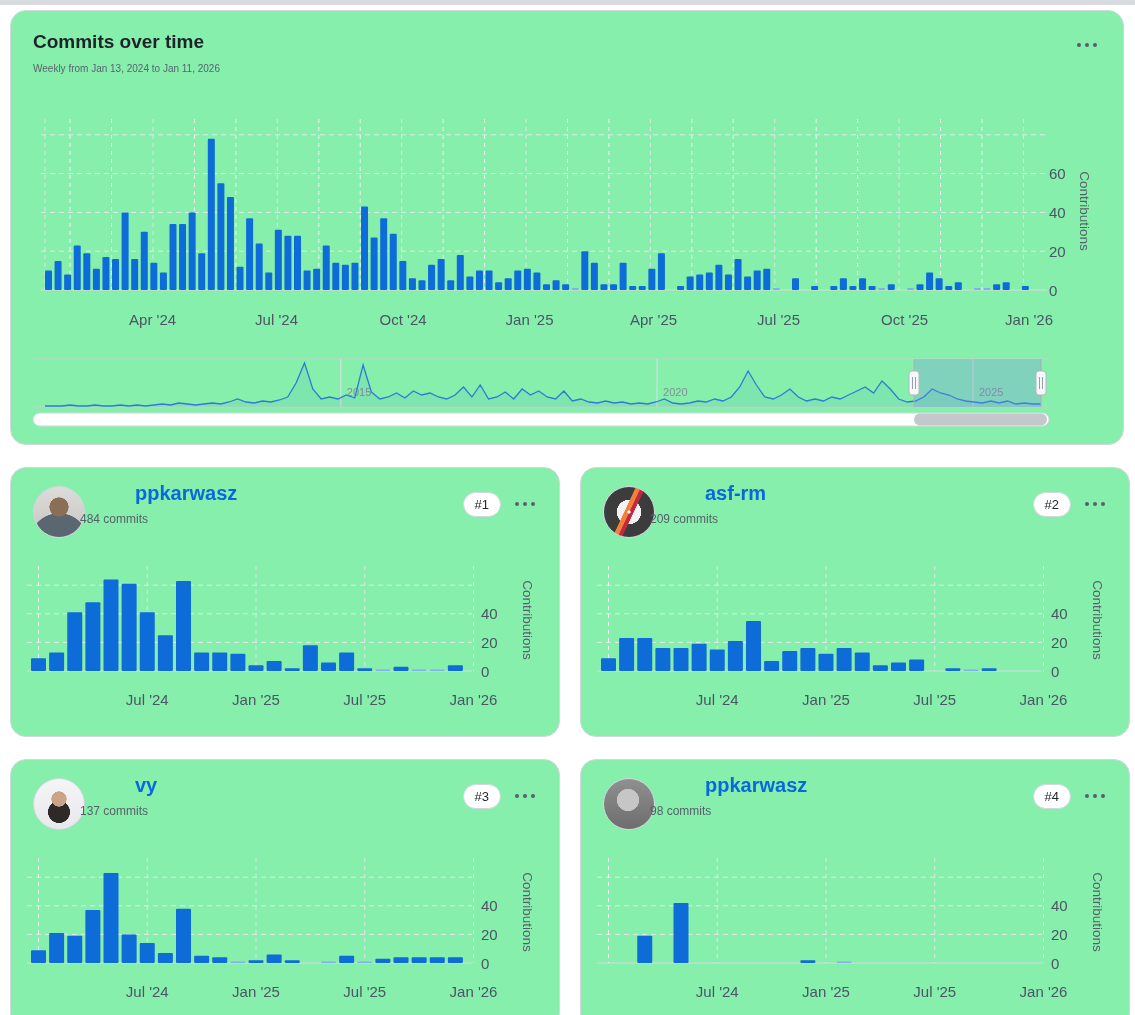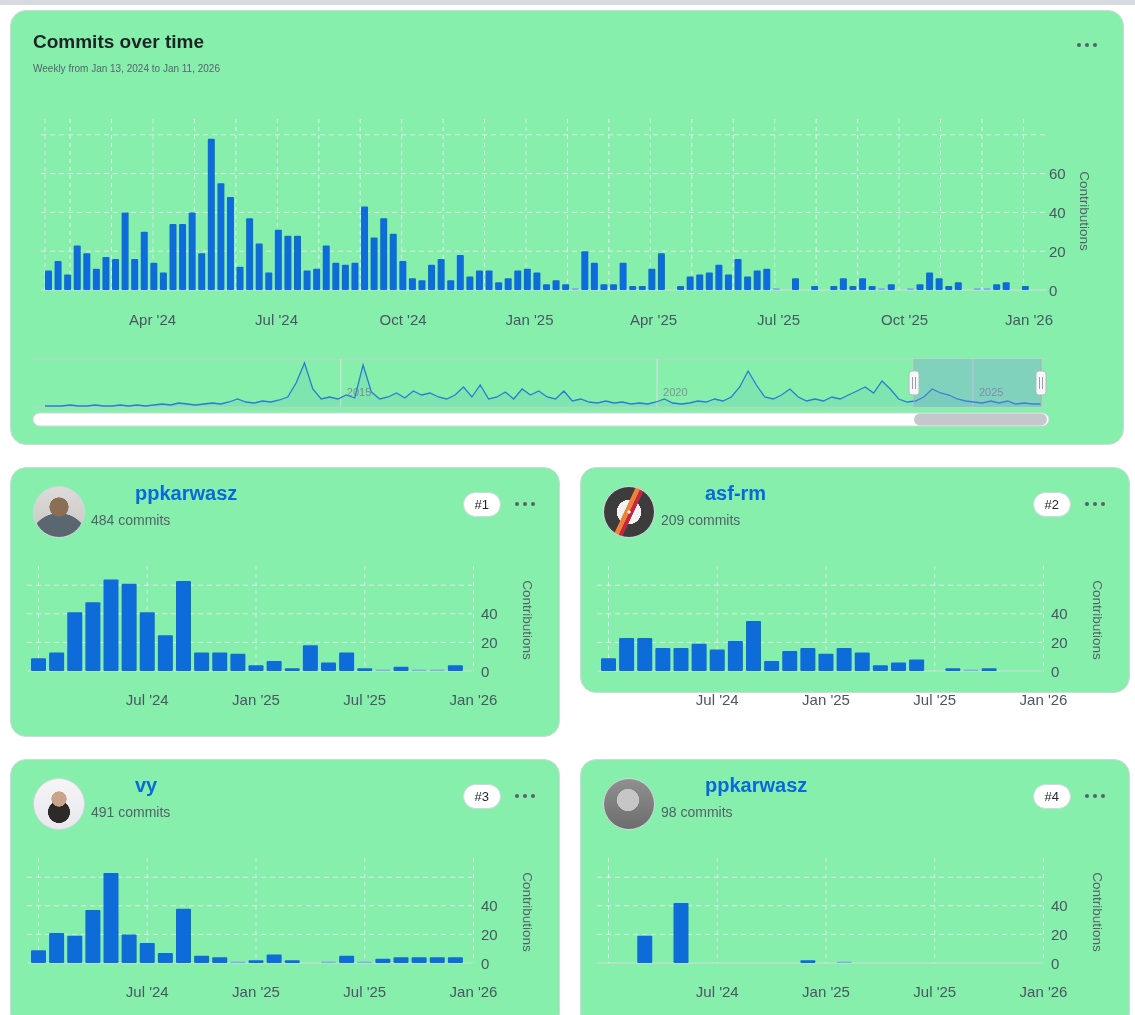--- a/index.html
+++ b/index.html
@@ -9,21 +9,21 @@
     -webkit-font-smoothing:antialiased;
   }
   .top-strip{position:absolute;left:0;top:0;width:1135px;height:5px;background:#d7dade;}
   .card{
     position:absolute;background:#86efac;border:1px solid #d0d7de;border-radius:16px;
     box-sizing:border-box;
     padding-left:28px;
   }
   #main-card{left:10px;top:10px;width:1114px;height:435px;}
   #card-0{left:10px;top:467px;width:550px;height:270px;}
-  #card-1{left:580px;top:467px;width:550px;height:226px;}
+  #card-1{left:580px;top:467px;width:550px;height:270px;}
   #card-2{left:10px;top:759px;width:550px;height:270px;}
   #card-3{left:580px;top:759px;width:550px;height:270px;}
 
   .main-title{position:absolute;left:22px;top:20px;font-size:19px;font-weight:bold;color:#1f2328;}
   .main-subtitle{position:absolute;left:22px;top:52px;font-size:10px;color:#59636e;}
 
   .dots{position:absolute;display:flex;gap:4px;align-items:center;cursor:pointer;padding:4px;}
   .dots i{width:4px;height:4px;border-radius:50%;background:#57606a;display:block;}
   #main-card .dots{right:22px;top:28px;}
   .cc .dots{right:20px;top:30px;}
@@ -42,21 +42,21 @@
     linear-gradient(115deg, rgba(0,0,0,0) 43%, #f0813a 44% 50%, #c2283e 51% 56%, rgba(0,0,0,0) 57%),
     radial-gradient(circle at 50% 50%, #f2f2f2 0 34%, #3c3c3c 35% 100%);}
   .av3{background:
     radial-gradient(circle at 50% 40%, #c9a489 0 19%, rgba(0,0,0,0) 20%),
     radial-gradient(circle at 50% 66%, #2e2a28 0 26%, rgba(0,0,0,0) 27%),
     linear-gradient(#f5f5f7,#e8e8ed);}
   .av4{background:
     radial-gradient(circle at 48% 42%, #c6c6c6 0 28%, rgba(0,0,0,0) 29%),
     linear-gradient(#909090,#6d6d6d);}
   .c-name{position:absolute;left:96px;top:14px;font-size:20px;font-weight:bold;color:#0969da;text-decoration:none;cursor:pointer;margin-left:28px;}
-  .c-commits{position:absolute;left:80px;top:44px;font-size:14px;color:#57606a;}
+  .c-commits{position:absolute;left:69px;top:44px;font-size:12px;color:#57606a;}
   .rank-badge{position:absolute;right:58px;top:24px;border:1px solid #d0d7de;border-radius:999px;
     padding:4px 11px;font-size:13px;color:#24292f;background:#fff;}
 </style>
 </head>
 <body>
 
 <div class="top-strip"></div>
 
 <div class="card" id="main-card">
   <div class="main-title">Commits over time</div>
@@ -337,21 +337,21 @@
       <text x="136.25" y="237" font-size="15" fill="#4b5563" text-anchor="middle">Jul '24</text>
       <text x="245" y="237" font-size="15" fill="#4b5563" text-anchor="middle">Jan '25</text>
       <text x="353.75" y="237" font-size="15" fill="#4b5563" text-anchor="middle">Jul '25</text>
       <text x="462.5" y="237" font-size="15" fill="#4b5563" text-anchor="middle">Jan '26</text>
     </svg>
 </div>
 
 <div class="card cc" id="card-2">
   <div class="avatar av3"></div>
   <a class="c-name">vy</a>
-  <div class="c-commits">491 commits</div>
+  <div class="c-commits">137 commits</div>
   <div class="rank-badge">#3</div>
   <div class="dots">
       <i></i>
       <i></i>
       <i></i>
     </div>
   <svg class="chart-svg" width="548" height="268">
       <line x1="16" x2="461" y1="203" y2="203" stroke="#d7dadd" stroke-width="1" stroke-dasharray="none"></line>
       <line x1="16" x2="461" y1="174.4" y2="174.4" stroke="#e5e8ec" stroke-width="1" stroke-dasharray="5,4"></line>
       <line x1="16" x2="461" y1="145.8" y2="145.8" stroke="#e5e8ec" stroke-width="1" stroke-dasharray="5,4"></line>

